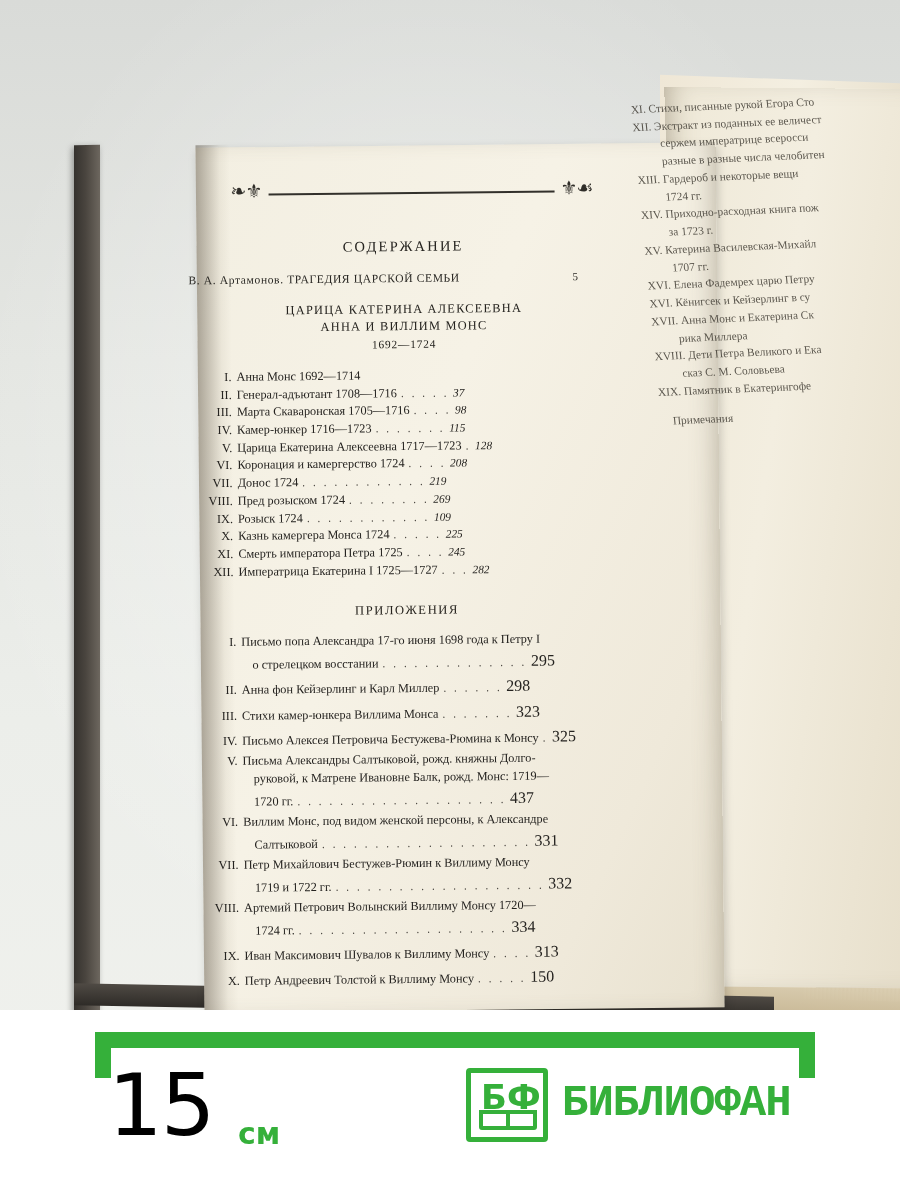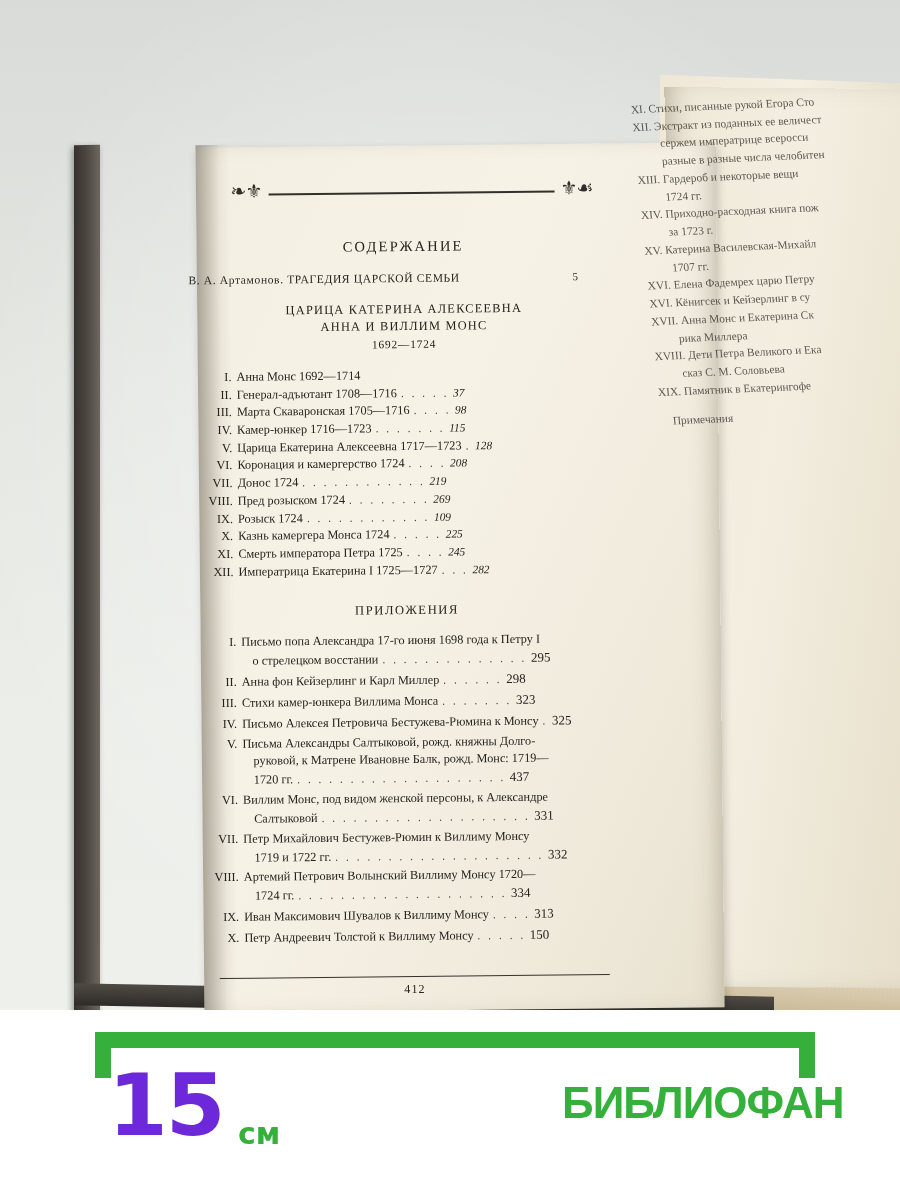--- a/index.html
+++ b/index.html
@@ -267,21 +267,21 @@
   .apx .cont {
     display: block;
     margin-left: 52px;
   }
   .apx .dots {
     letter-spacing: 2.6px;
     color: #4a4640;
     font-size: 11px;
     margin: 0 4px;
   }
-  .apx .pg { font-size: 13px; }
+  .apx .pg { font-size: 16px; }
 
   .folio {
     position: relative;
     margin: 30px 0 0 40px;
     width: 390px;
     text-align: center;
   }
   .folio .rule {
     height: 1.6px;
     background: #34312c;
@@ -338,23 +338,23 @@
     background: #35b03a;
   }
   .scale-cap.l { left: 95px; }
   .scale-cap.r { left: 799px; }
 
   .cm-label {
     position: absolute;
     left: 108px;
     top: 52px;
     font-family: "DejaVu Sans", sans-serif;
-    font-weight: bold;
+    font-weight: normal;
     font-size: 86px;
-    color: #6d28d9;
+    color: #000000;
     letter-spacing: -2px;
     line-height: 1;
   }
   .cm-unit {
     position: absolute;
     left: 238px;
     top: 106px;
     font-family: "DejaVu Sans", sans-serif;
     font-weight: bold;
     font-size: 30px;
@@ -397,21 +397,21 @@
     top: -4px;
     bottom: -4px;
     width: 4px;
     margin-left: -2px;
     background: #35b03a;
   }
   .logo-text {
     position: absolute;
     left: 562px;
     top: 68px;
-    font-family: Liberation Sans, sans-serif;
+    font-family: Liberation Mono, monospace;
     font-weight: bold;
     font-size: 44px;
     color: #35b03a;
     letter-spacing: -1px;
   }
 </style>
 </head>
 <body>
 
 <div id="page">
@@ -537,16 +537,20 @@
     <p class="notes">Примечания</p>
   </div>
 
   <div class="brand-zone">
     <div class="scale-cap l"></div>
     <div class="scale-bar"></div>
     <div class="scale-cap r"></div>
     <div class="cm-label">15</div>
     <div class="cm-unit">см</div>
 
+    <div class="logo-mark">
+      <span class="bf">БФ</span>
+      <span class="book-glyph"></span>
+    </div>
     <div class="logo-text">БИБЛИОФАН</div>
   </div>
 
 </div>
 
 </body></html>

